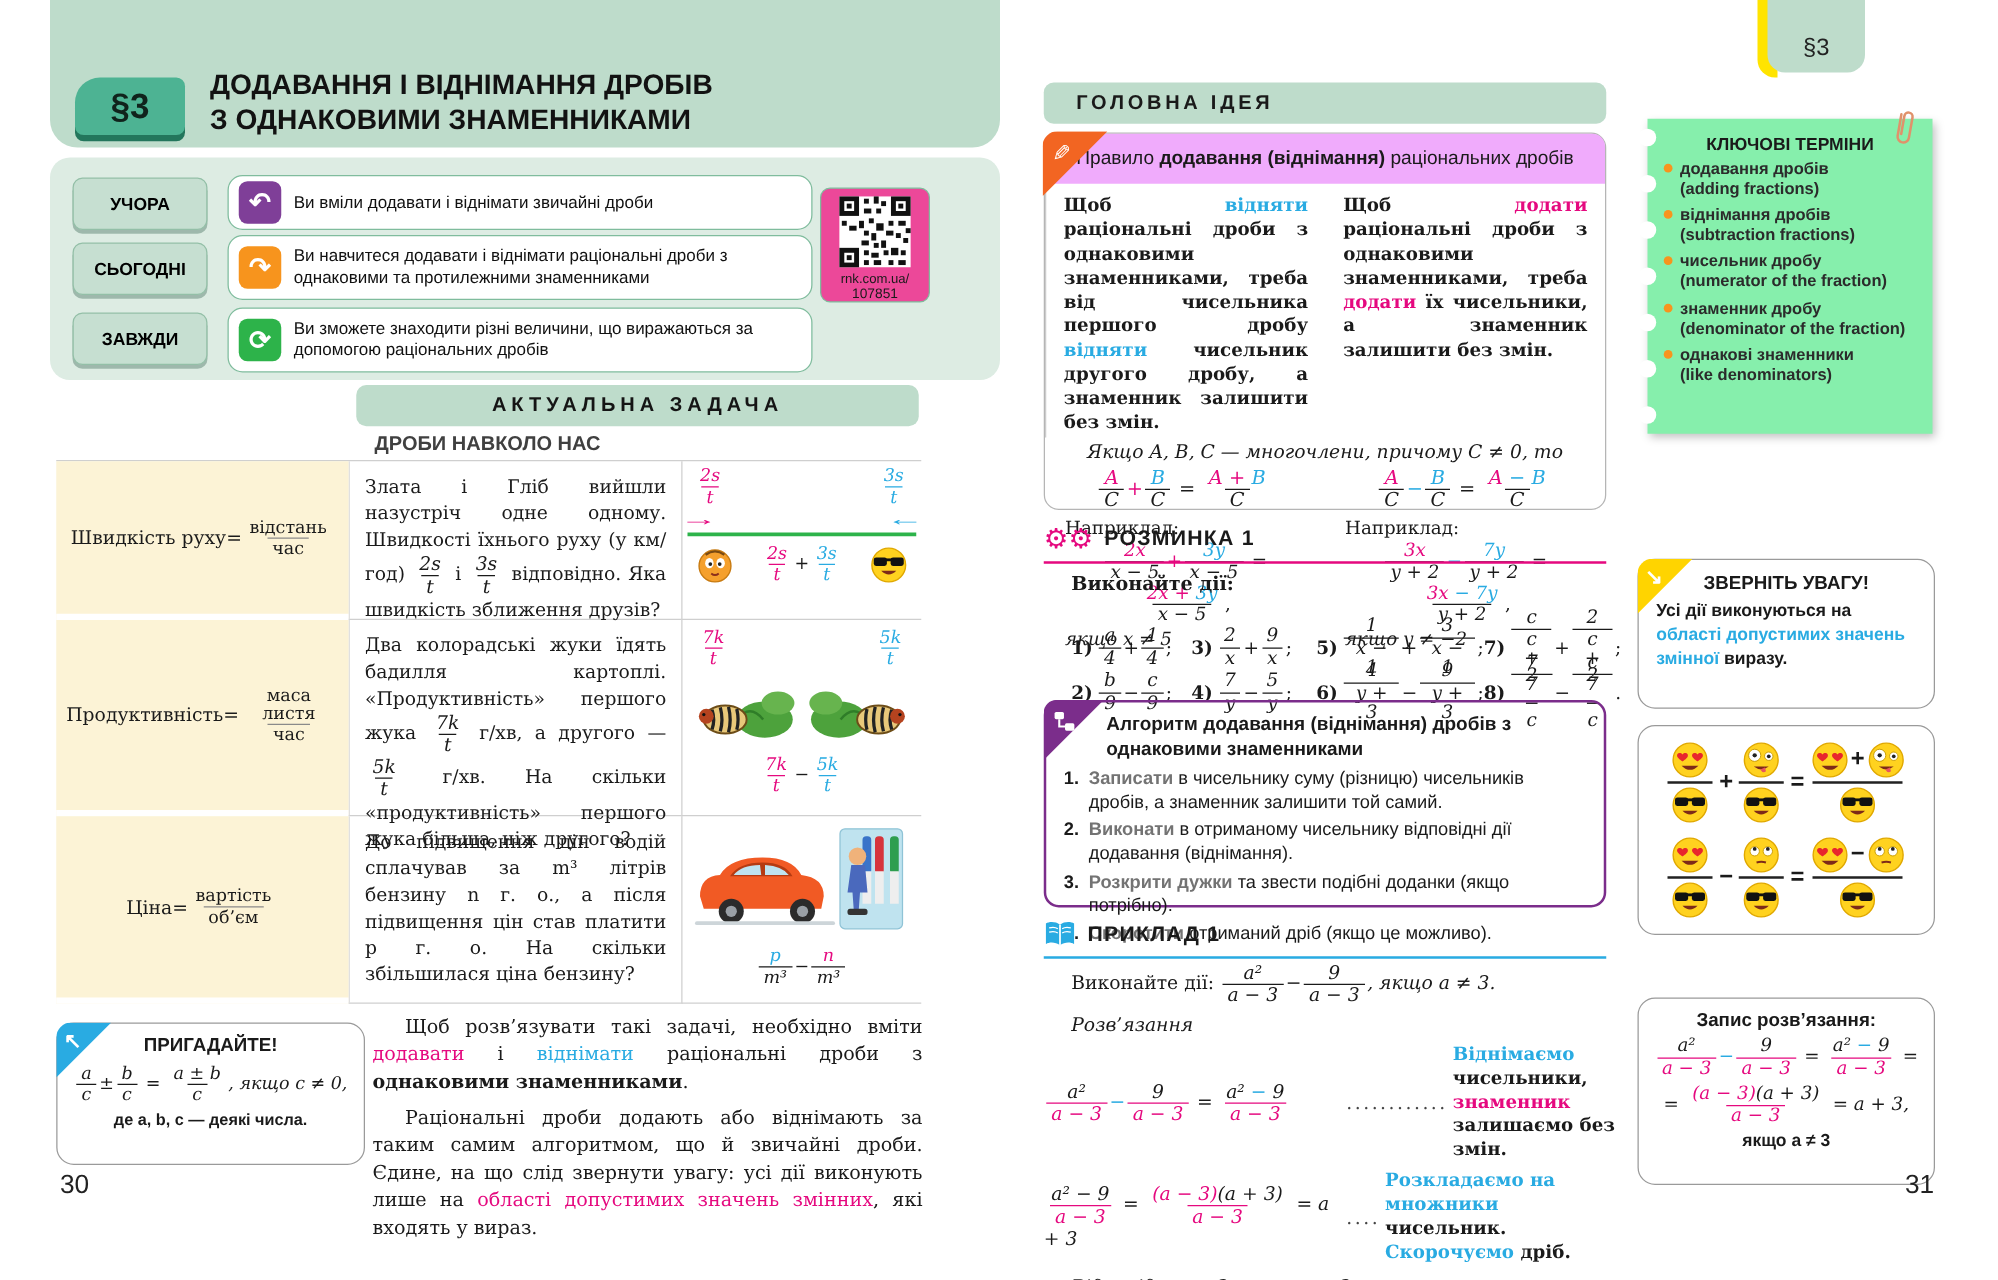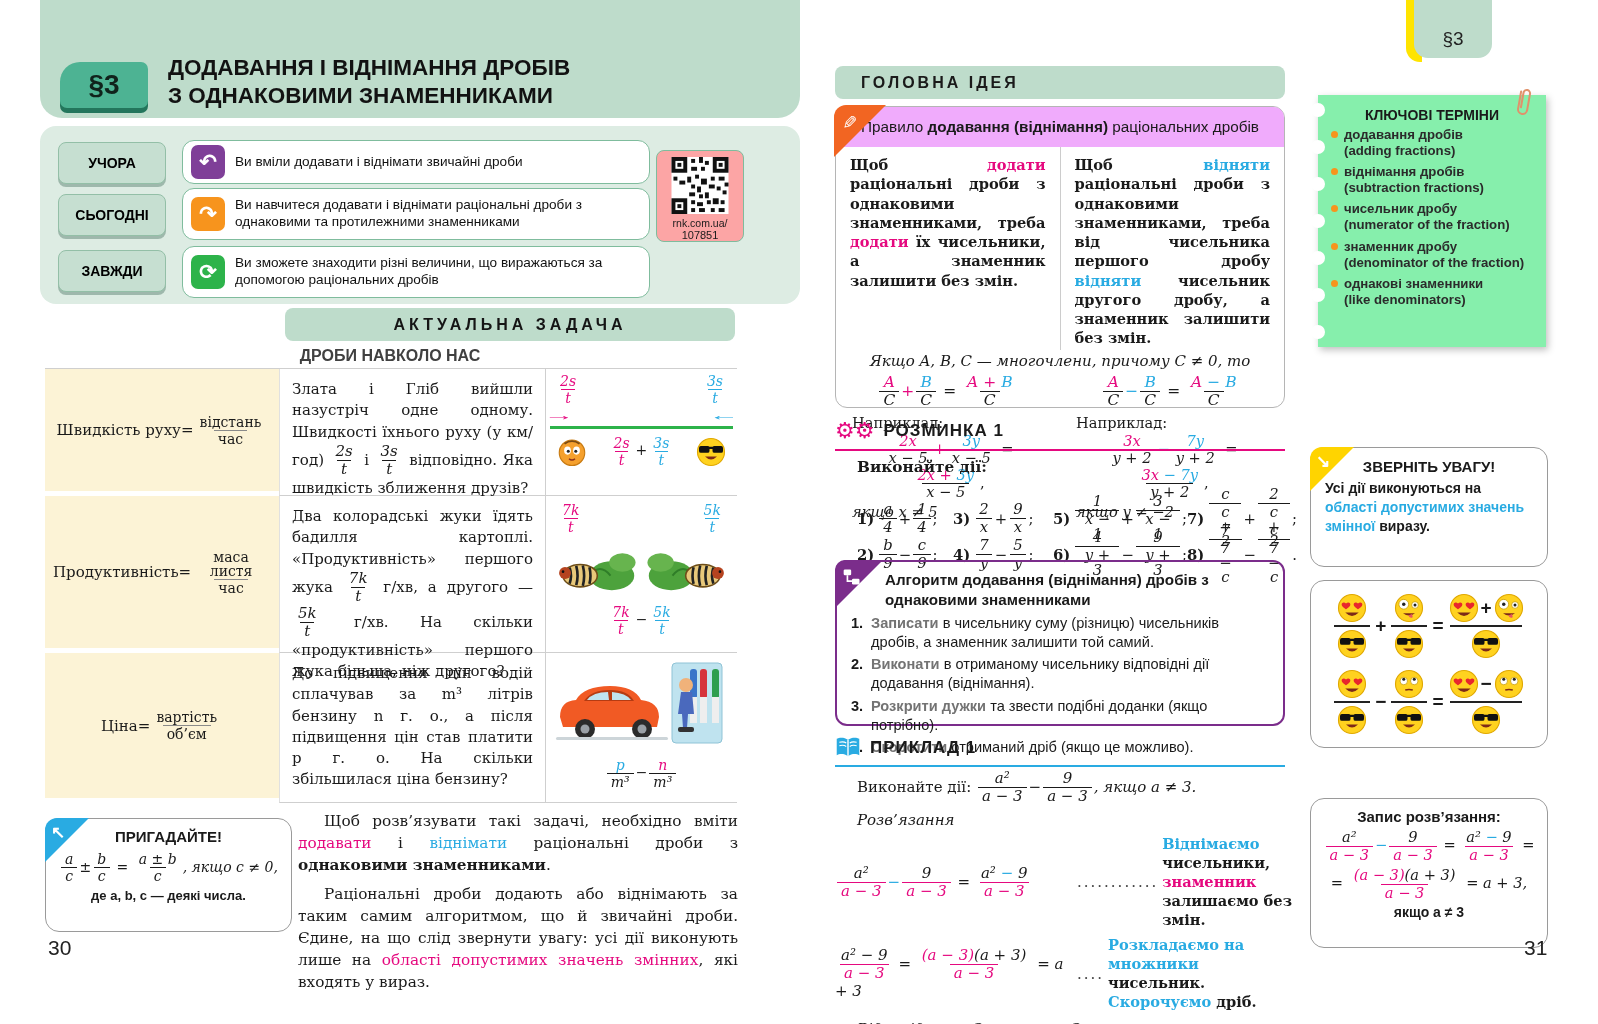--- a/index.html
+++ b/index.html
@@ -26,21 +26,21 @@
   #lp-title{left:128px;top:54px;font-size:22.5px;font-weight:bold;line-height:28px;color:#121212;}
   #lp-panel{left:40px;top:126px;width:760px;height:178px;background:#ddece3;border-radius:16px;}
   .tl-label{position:absolute;left:18px;width:106px;height:40px;background:#c6dfd1;border:1px solid #93bfa7;
             border-radius:8px;box-shadow:0 3px 0 rgba(40,90,70,.35);display:flex;align-items:center;
             justify-content:center;font-weight:bold;font-size:14px;color:#000000;}
   .tl-card{position:absolute;left:142px;width:468px;background:#fff;border:1.6px solid #7fbc9d;
            border-radius:12px;display:flex;align-items:center;padding:4px 10px 4px 8px;box-sizing:border-box;}
   .tl-icon{width:34px;height:34px;border-radius:7px;flex:0 0 34px;display:flex;align-items:center;
            justify-content:center;color:#fff;font-size:21px;font-weight:bold;margin-right:10px;}
   .tl-text{font-size:13.6px;line-height:1.25;color:#111;}
-  #qr-box{left:616px;top:24px;width:88px;height:92px;background:#fca5a5;border:1.6px solid #7fbc9d;border-radius:8px;
+  #qr-box{left:616px;top:24px;width:88px;height:92px;background:#ec4899;border:1.6px solid #7fbc9d;border-radius:8px;
           display:flex;flex-direction:column;align-items:center;padding-top:6px;box-sizing:border-box;}
   .qr-site{font-size:10.5px;margin-top:3px;}
   .qr-code{font-size:11px;}
   #lp-task-banner{left:285px;top:308px;width:450px;height:33px;background:#bedccb;border-radius:8px;
                   display:flex;align-items:center;justify-content:center;font-weight:bold;font-size:16px;
                   letter-spacing:4px;color:#151515;}
   #lp-subhead{left:45px;top:347px;width:690px;text-align:center;color:#404040;font-weight:bold;font-size:16px;}
   #lp-table{left:45px;top:368px;width:692px;border-top:1px solid #cfcfcf;}
   .trow{display:flex;}
   .c-concept{width:234px;background:#fcf3d6;display:flex;align-items:center;justify-content:center;
@@ -482,22 +482,22 @@
       <span>ГОЛОВНА ІДЕЯ</span>
     </div>
 
 <div class="abs" id="rule">
   <span class="rcorner"></span>
   <span class="rcorner-glyph">✎</span>
   <div id="rule-head">
     <span><span>Правило </span><span class="b">додавання (віднімання)</span><span> раціональних дробів</span></span>
   </div>
   <div id="rule-cols">
+    <div class="rule-col right"><span>Щоб </span><span class="blue">відняти</span><span> раціональні дроби з однаковими знаменниками, треба від чисельника першого дробу </span><span class="blue">відняти</span><span> чисельник другого дробу, а знаменник залишити без змін.</span></div>
     <div class="rule-col"><span>Щоб </span><span class="pink">додати</span><span> раціональні дроби з однаковими знаменниками, треба </span><span class="pink">додати</span><span> їх чисельники, а знаменник залишити без змін.</span></div>
-    <div class="rule-col right"><span>Щоб </span><span class="blue">відняти</span><span> раціональні дроби з однаковими знаменниками, треба від чисельника першого дробу </span><span class="blue">відняти</span><span> чисельник другого дробу, а знаменник залишити без змін.</span></div>
   </div>
   <div id="rule-cond" class="ital">Якщо A, B, C — многочлени, причому C ≠ 0, то</div>
   <div id="rule-forms">
     <div class="rf">
       <span class="frac">
             <span class="n pink">A</span>
             <span class="d">C</span>
           </span><span class="pink serif">+</span><span class="frac">
             <span class="n blue">B</span>
             <span class="d">C</span>

